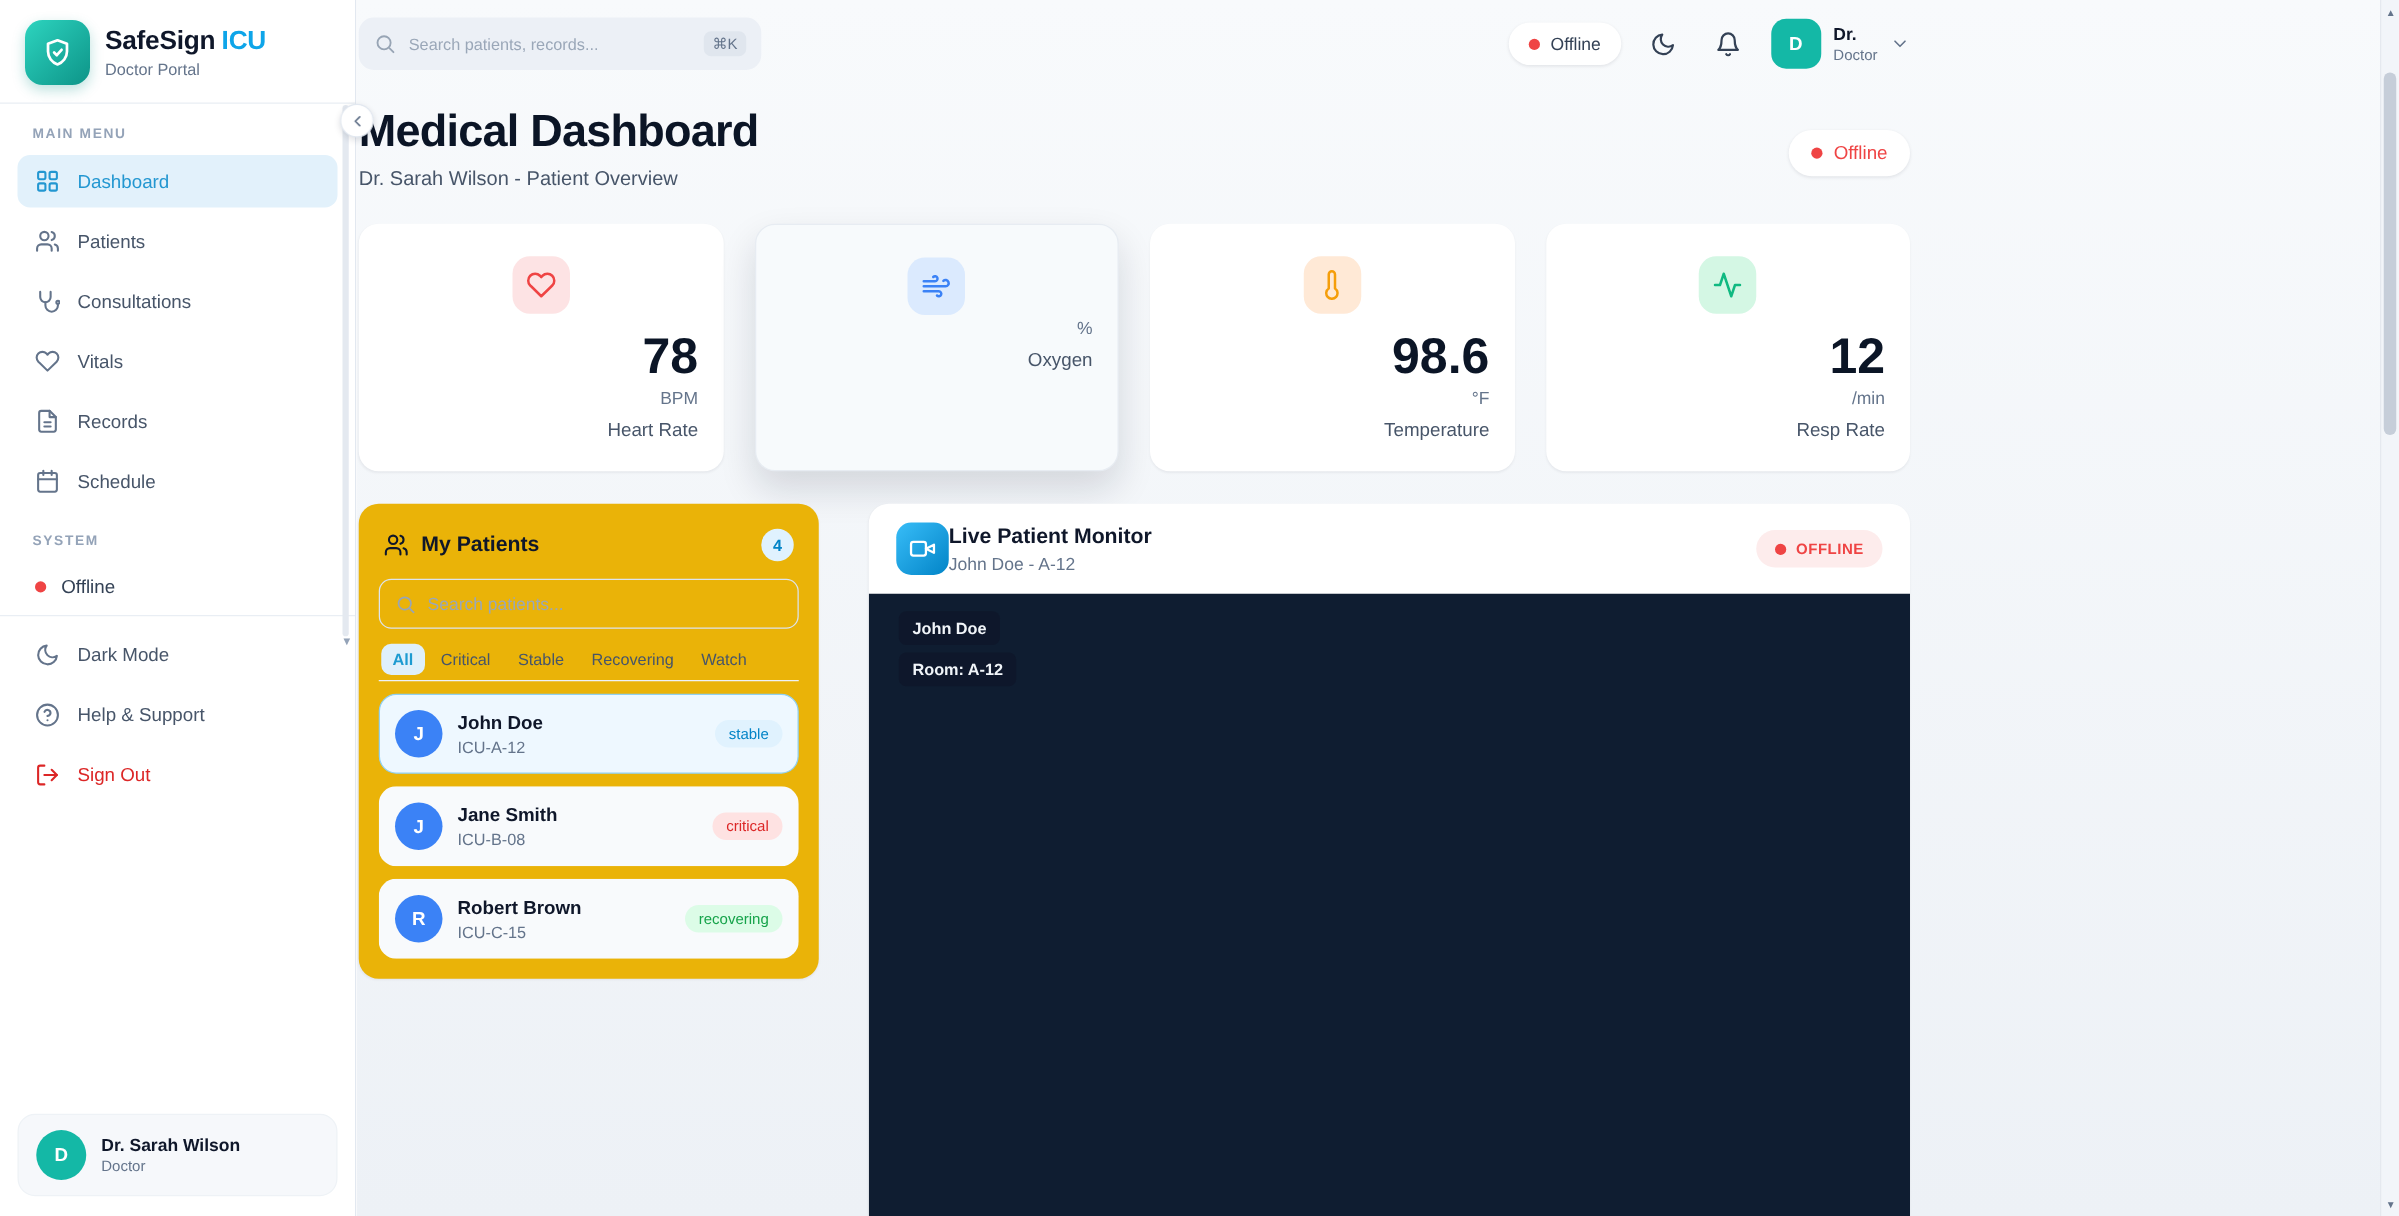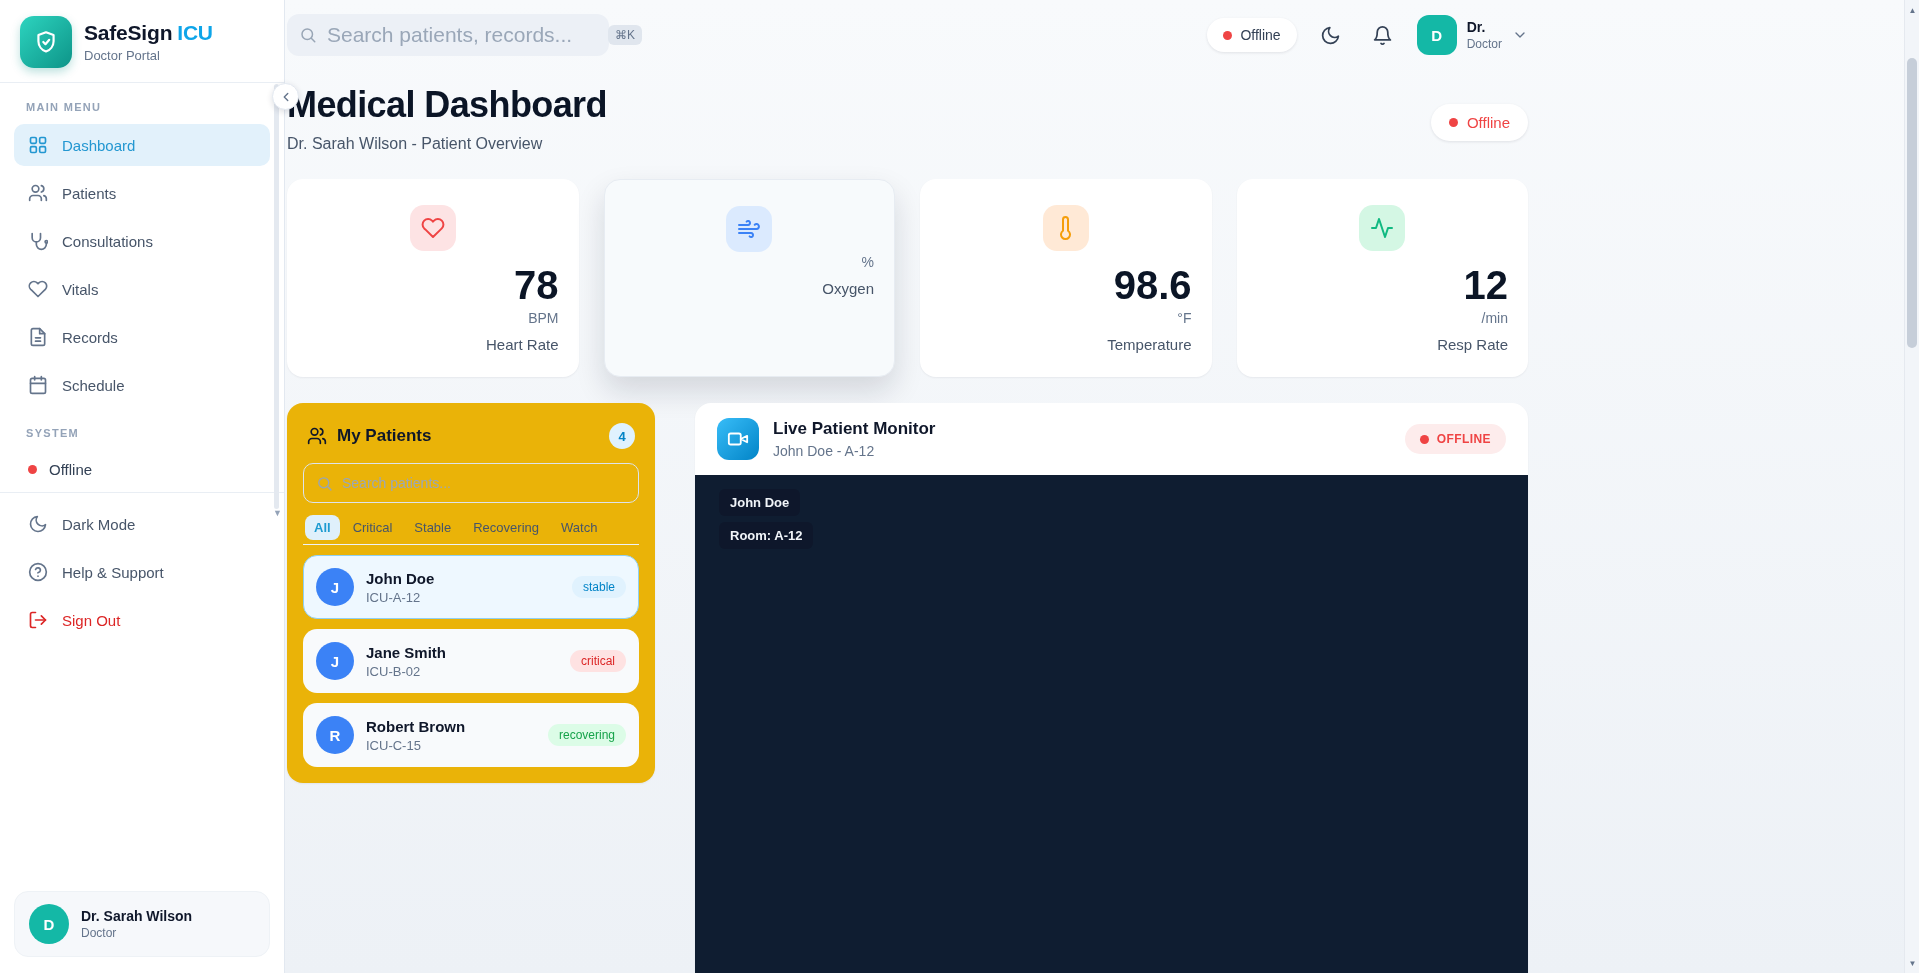--- a/index.html
+++ b/index.html
@@ -33,21 +33,21 @@
   .sidebar-scroll-arrow { position:absolute; right:2px; top:508px; font-size:9px; color:#94a3b8; }
   .collapse-btn { position:fixed; left:272px; top:83px; width:27px; height:27px; border-radius:50%; background:#fff; border:1px solid #e2e8f0; box-shadow:0 2px 6px rgba(15,23,42,.14); color:#64748b; display:flex; align-items:center; justify-content:center; z-index:6; cursor:pointer; }
   .collapse-btn svg { width:14px; height:14px; }
 
   
   .main { margin-left:285px; height:100%; }
   .container { width:1243px; padding-left:2px; }
   .topbar { display:flex; align-items:center; height:70px; }
   .searchbox { display:flex; align-items:center; gap:10px; width:322px; height:42px; background:#ecf0f6; border-radius:12px; padding:0 12px; color:#98a5b5; }
   .searchbox svg { width:18px; height:18px; flex:none; }
-  .searchbox input { border:none; outline:none; background:transparent; flex:1; font-size:21px; color:#c2410c; font-family:inherit; }
+  .searchbox input { border:none; outline:none; background:transparent; flex:1; font-size:13px; color:#c2410c; font-family:inherit; }
   .searchbox input::placeholder { color:#9aa7b8; }
   .kbd { background:#e0e6ee; color:#64748b; font-size:12px; padding:3px 7px; border-radius:6px; }
   .topbar-right { margin-left:auto; display:flex; align-items:center; gap:16px; }
   .status-pill { display:flex; align-items:center; gap:8px; background:#fff; border-radius:999px; padding:9px 16px; box-shadow:0 1px 3px rgba(15,23,42,.1); font-size:14px; color:#334155; }
   .icon-btn { width:36px; height:36px; display:flex; align-items:center; justify-content:center; color:#334155; cursor:pointer; }
   .icon-btn svg { width:21px; height:21px; }
   .user-chip { display:flex; align-items:center; gap:10px; cursor:pointer; }
   .avatar-sq { width:40px; height:40px; border-radius:12px; background:#14b8a6; color:#fff; display:flex; align-items:center; justify-content:center; font-weight:bold; font-size:15px; }
   .tu-name { font-size:14px; font-weight:bold; color:#0f172a; }
   .tu-role { font-size:12px; color:#64748b; margin-top:2px; }
@@ -91,21 +91,21 @@
   .patient-row.selected { background:#eef8ff; border-color:#8fd0f2; }
   .p-avatar { width:38px; height:38px; border-radius:50%; background:#3b82f6; color:#fff; font-weight:bold; font-size:15px; display:flex; align-items:center; justify-content:center; flex:none; }
   .p-name { font-size:15px; font-weight:bold; color:#0f172a; }
   .p-room { font-size:13px; color:#64748b; margin-top:3px; }
   .p-badge { margin-left:auto; font-size:12px; padding:4px 11px; border-radius:999px; }
   .badge-stable { background:#e0f2fe; color:#0284c7; }
   .badge-critical { background:#fee2e2; color:#dc2626; }
   .badge-recovering { background:#dcfce7; color:#16a34a; }
 
   .monitor-card { background:#fff; border-radius:16px; overflow:hidden; box-shadow:0 1px 2px rgba(15,23,42,.06); }
-  .mc-header { display:flex; align-items:center; gap:14px; padding:15px 22px; }
+  .mc-header { display:flex; align-items:center; padding:15px 22px; }
   .mc-icon { width:42px; height:42px; border-radius:12px; background:linear-gradient(135deg,#38bdf8,#0284c7); color:#fff; display:flex; align-items:center; justify-content:center; flex:none; }
   .mc-icon svg { width:22px; height:22px; }
   .mc-title { font-size:17px; font-weight:bold; color:#0f172a; }
   .mc-sub { font-size:14px; color:#64748b; margin-top:4px; }
   .mc-status { margin-left:auto; display:flex; align-items:center; gap:8px; background:#fdecec; border-radius:999px; padding:8px 15px; font-size:12px; font-weight:bold; letter-spacing:.4px; color:#ef4444; }
   .video { background:#0f1d31; height:540px; position:relative; }
   .overlay-chip { position:absolute; left:24px; background:rgba(15,23,42,.88); color:#f1f5f9; font-size:13px; font-weight:bold; padding:6px 11px; border-radius:6px; }
   .chip-name { top:14px; }
   .chip-room { top:47px; }
   .feed-center { position:absolute; top:150px; left:0; right:0; text-align:center; }
@@ -373,21 +373,21 @@
           <div>
             <div class="p-name">John Doe</div>
             <div class="p-room">ICU-A-12</div>
           </div>
           <span class="p-badge badge-stable">stable</span>
         </div>
         <div class="patient-row">
           <div class="p-avatar">J</div>
           <div>
             <div class="p-name">Jane Smith</div>
-            <div class="p-room">ICU-B-02</div>
+            <div class="p-room">ICU-B-08</div>
           </div>
           <span class="p-badge badge-critical">critical</span>
         </div>
         <div class="patient-row">
           <div class="p-avatar">R</div>
           <div>
             <div class="p-name">Robert Brown</div>
             <div class="p-room">ICU-C-15</div>
           </div>
           <span class="p-badge badge-recovering">recovering</span>

